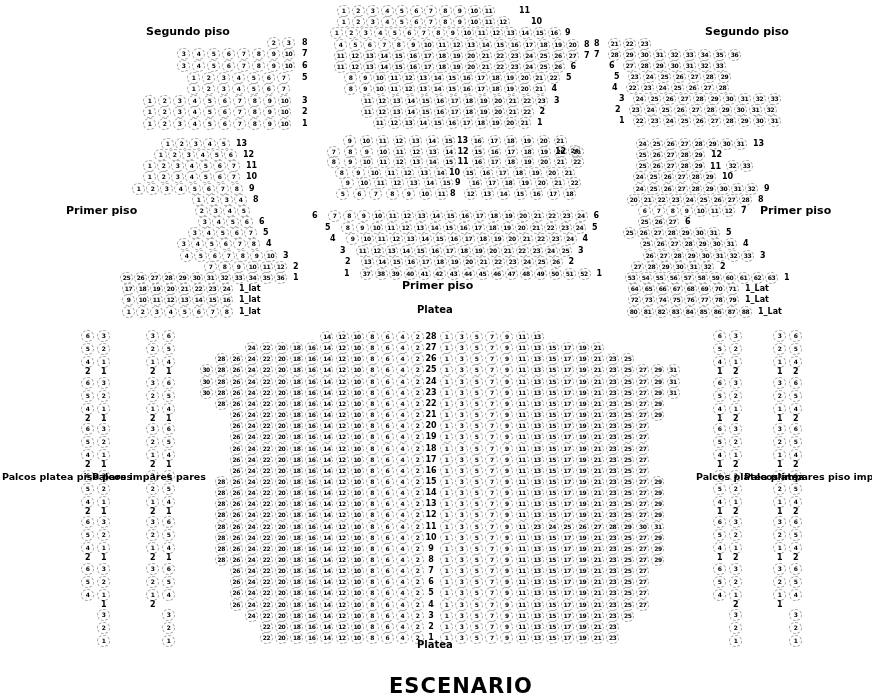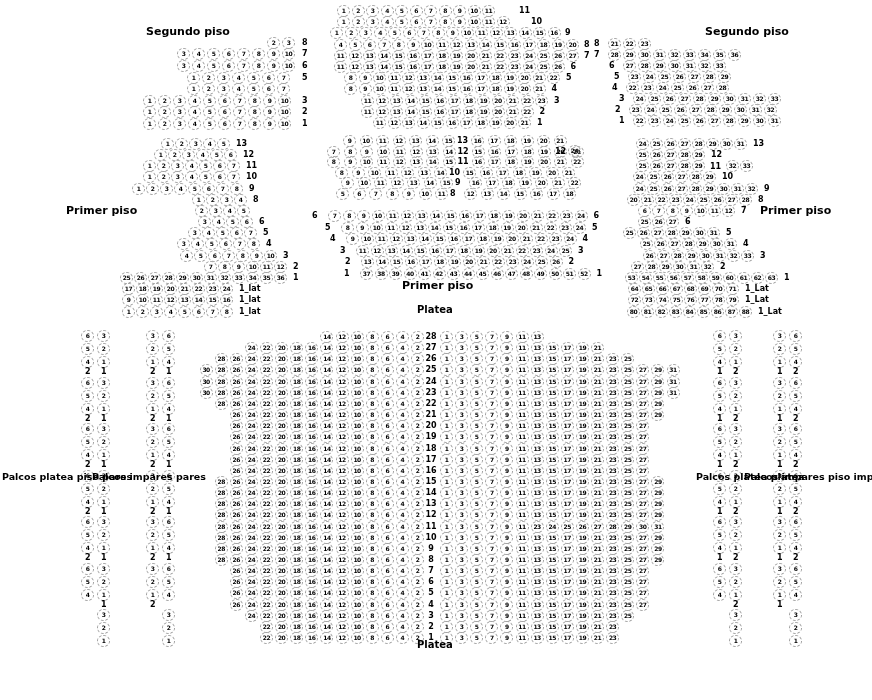--- a/index.html
+++ b/index.html
@@ -14,20 +14,21 @@
   .seclab{position:absolute;font-size:11px;font-weight:bold;white-space:nowrap;}
   .seclab2{position:absolute;font-size:10px;font-weight:bold;white-space:nowrap;}
   .palcolab{position:absolute;font-size:9.5px;font-weight:bold;white-space:nowrap;}
   #stage{position:absolute;left:389px;top:674px;font-size:21px;font-weight:bold;
          letter-spacing:1px;color:#000;}
 </style>
 </head>
 <body>
 
 <div id="map">
+  <div id="stage">ESCENARIO</div>
 <div class="seat" style="left: 267px; top: 37px;">2</div>
     <div class="seat" style="left: 282px; top: 37px;">3</div>
     <div class="rowlab" style="left: 302px; top: 38px;">8</div>
     <div class="seat" style="left: 177px; top: 48px;">3</div>
     <div class="seat" style="left: 192px; top: 48px;">4</div>
     <div class="seat" style="left: 207px; top: 48px;">5</div>
     <div class="seat" style="left: 222px; top: 48px;">6</div>
     <div class="seat" style="left: 237px; top: 48px;">7</div>
     <div class="seat" style="left: 252px; top: 48px;">8</div>
     <div class="seat" style="left: 267px; top: 48px;">9</div>

